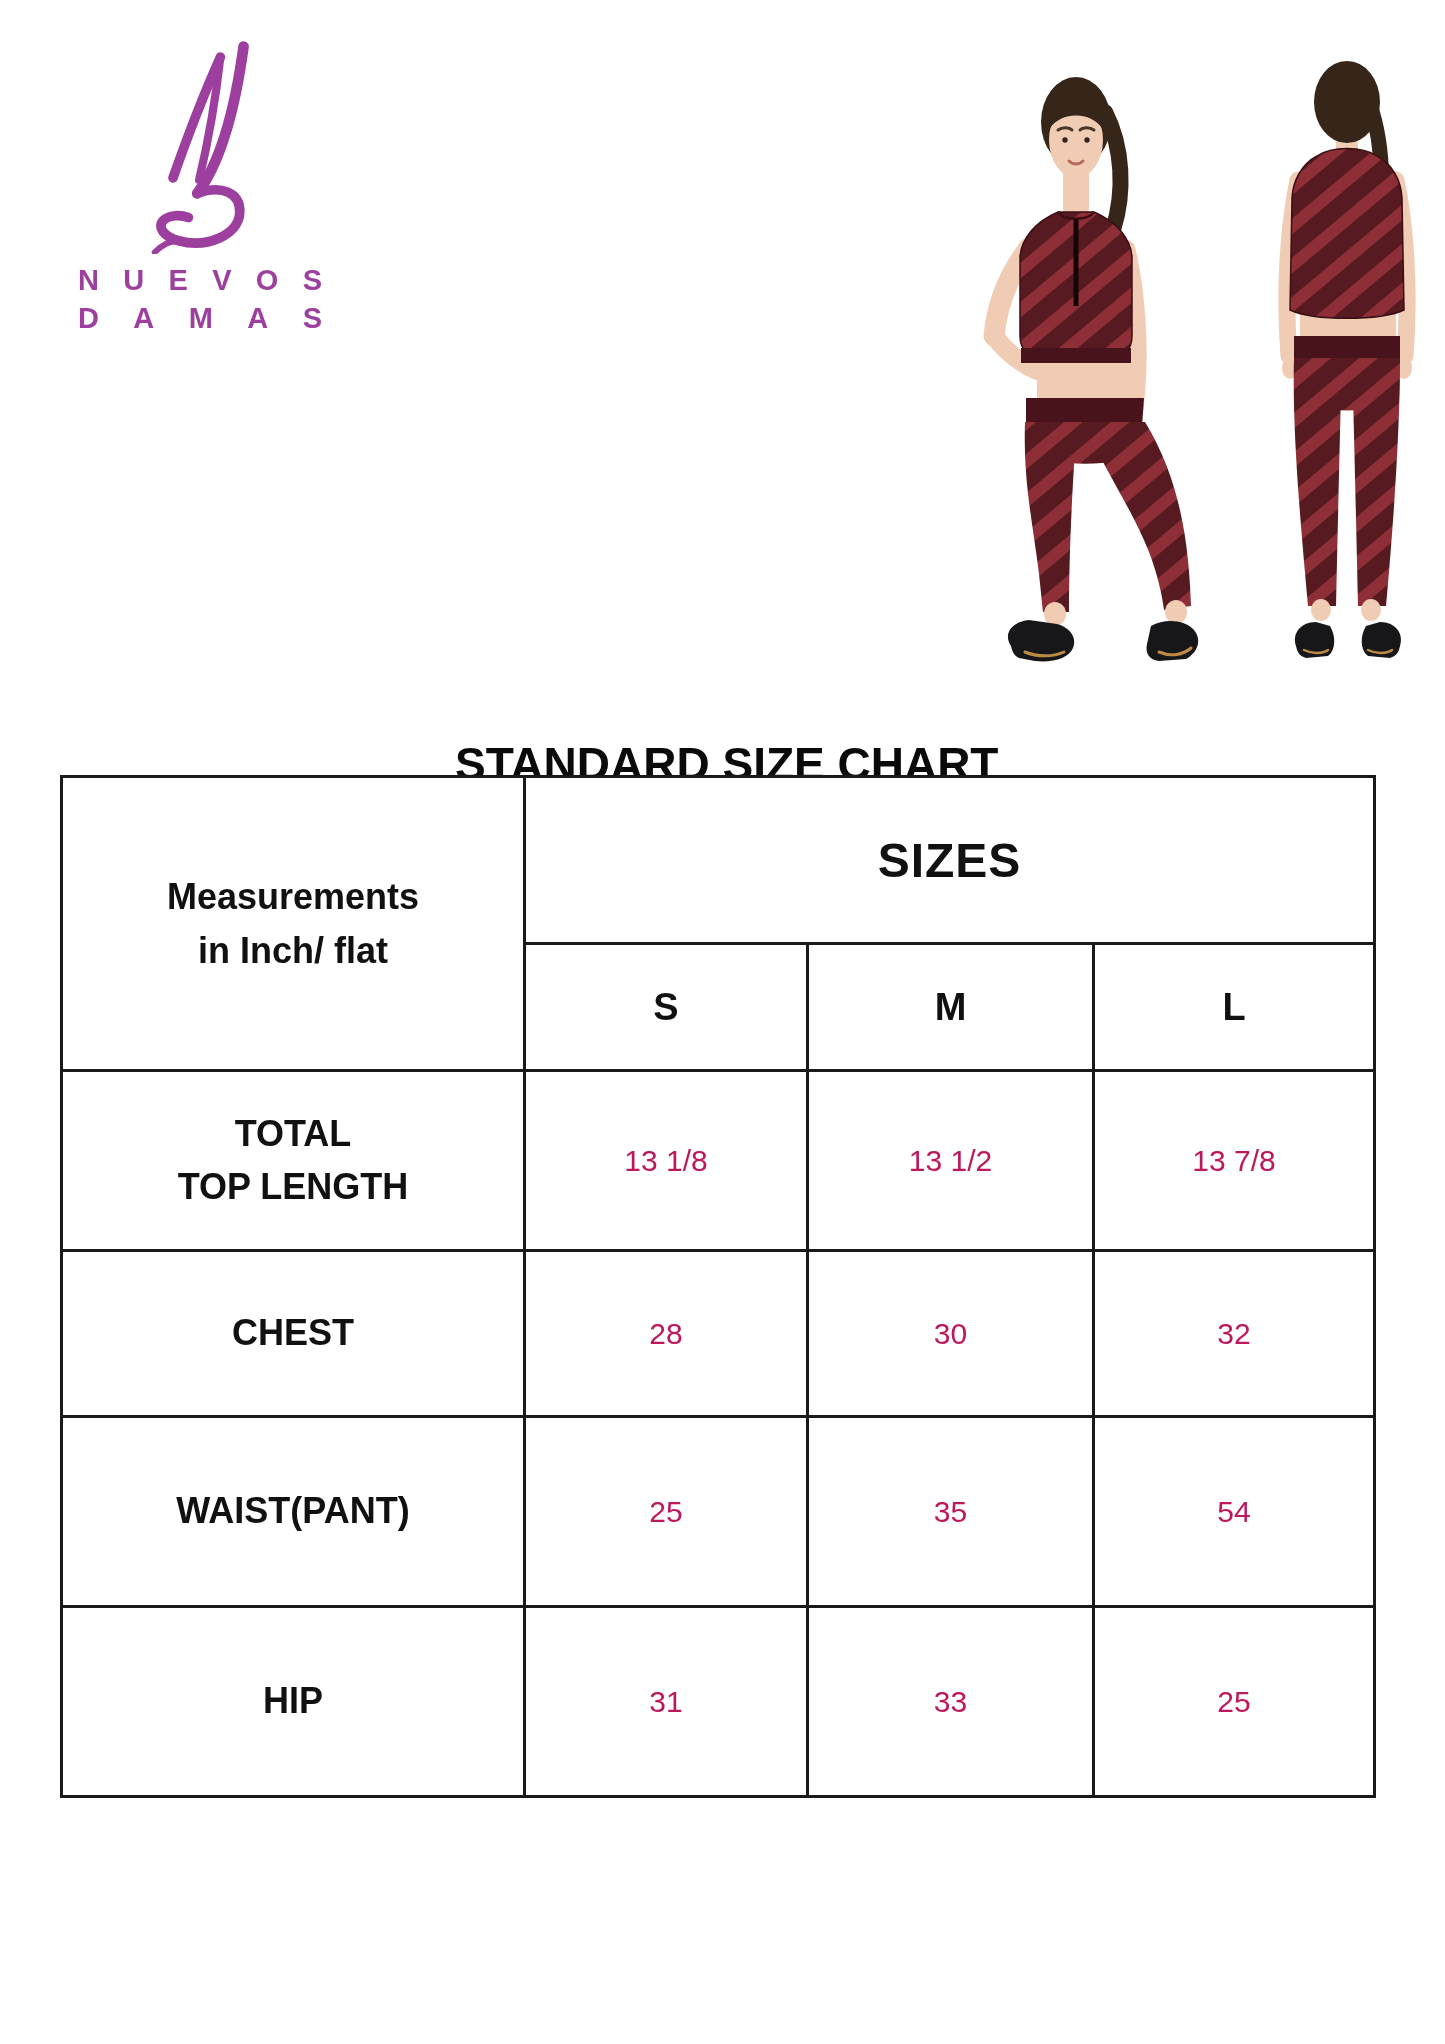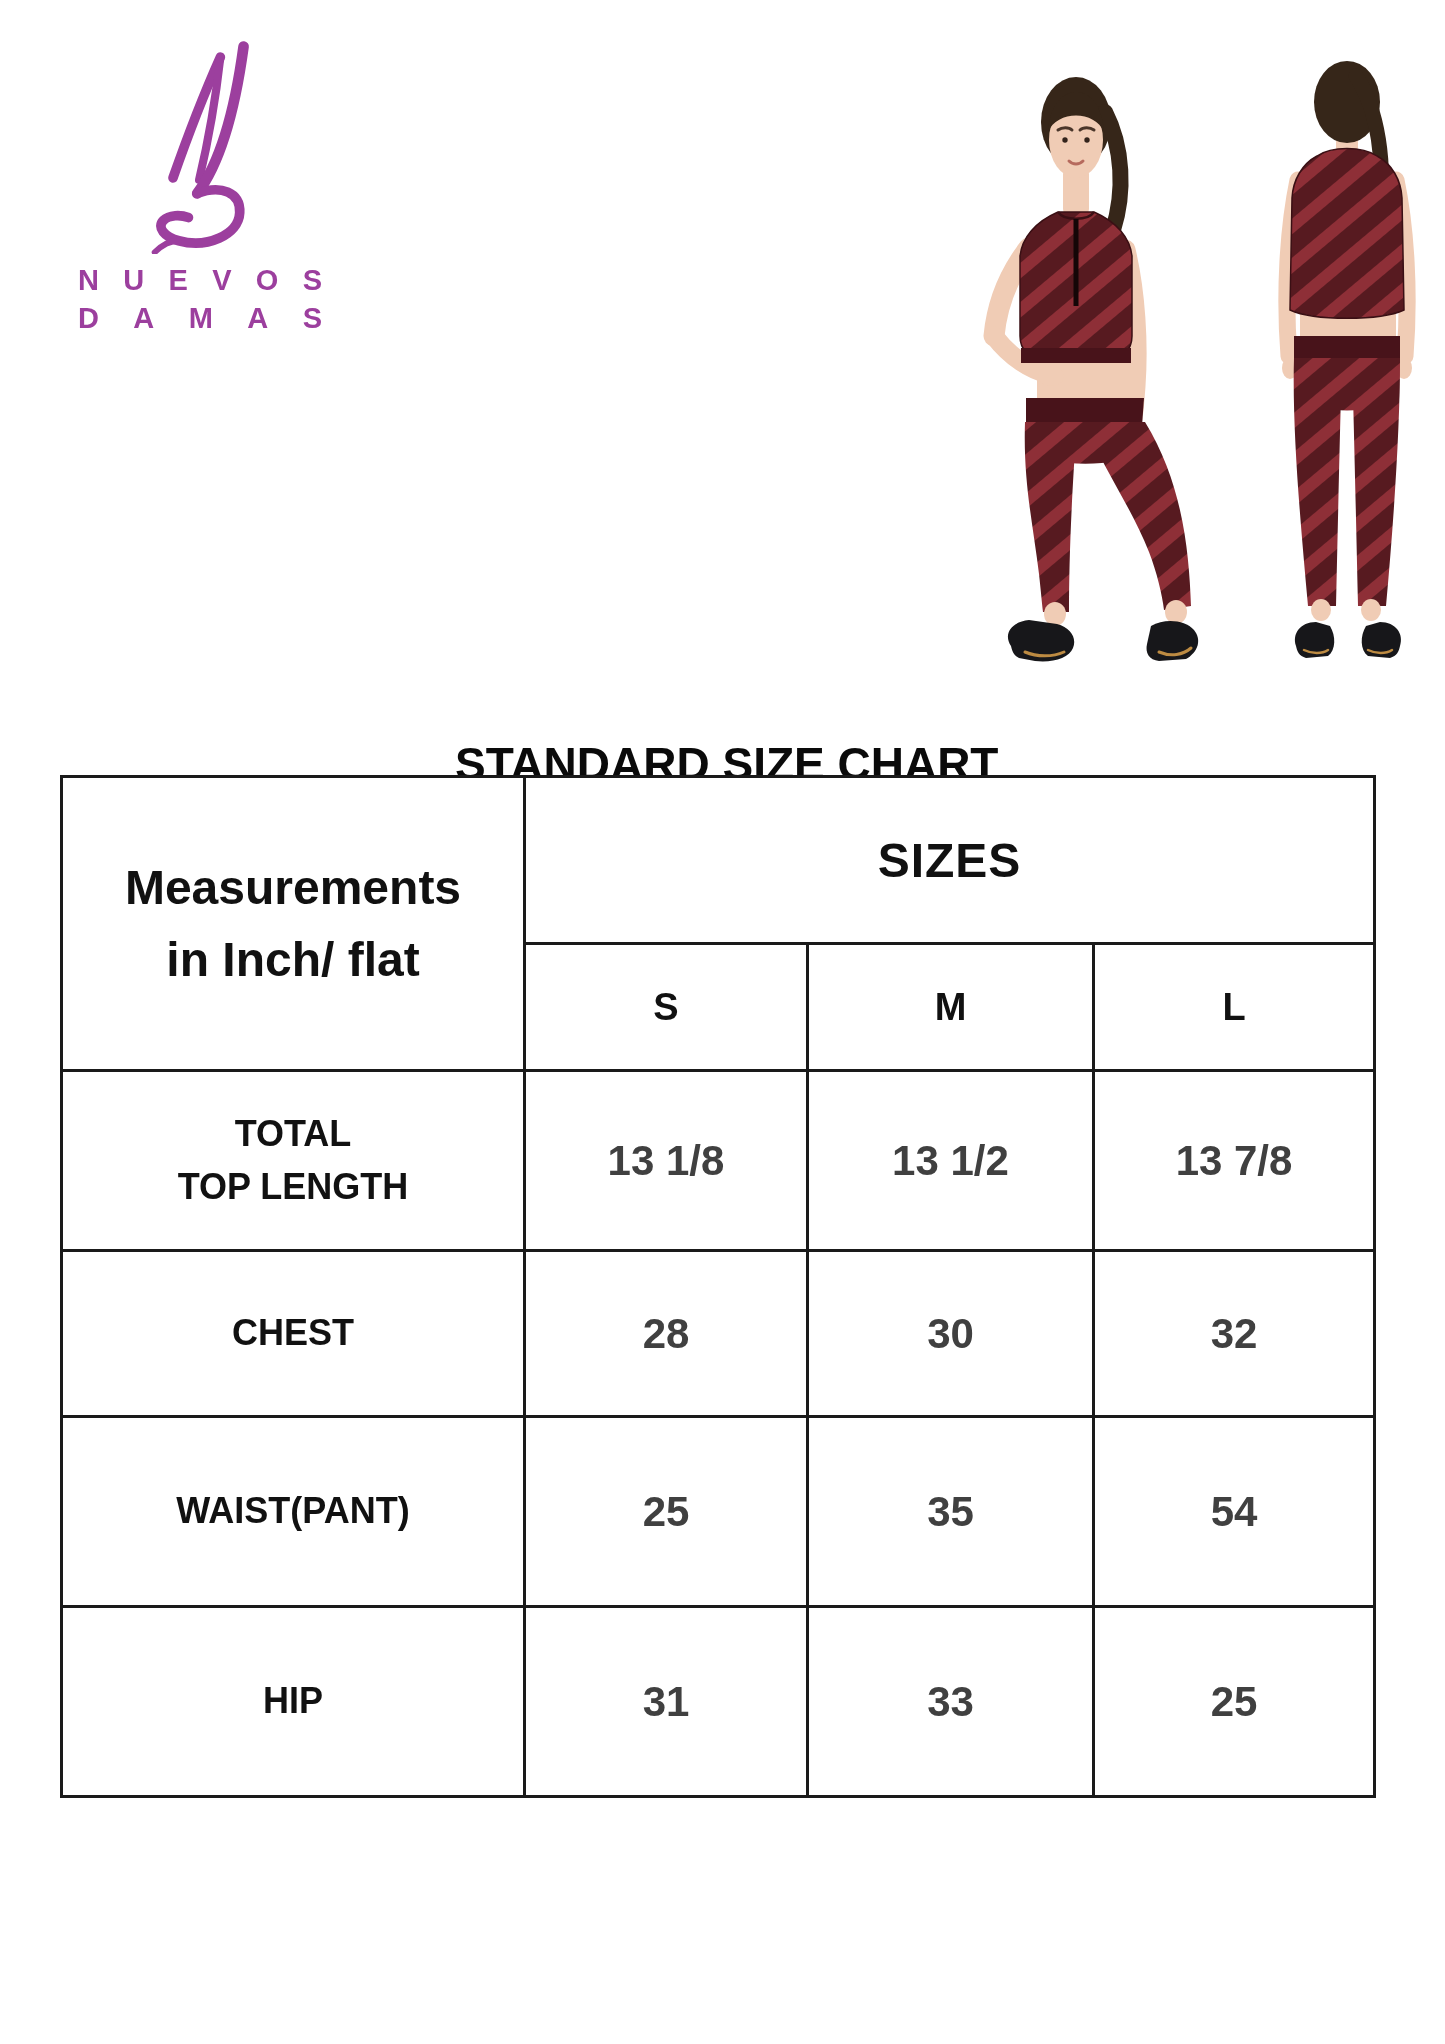--- a/index.html
+++ b/index.html
@@ -34,25 +34,25 @@
   table.size-table th,table.size-table td{
     border:3px solid #1a1a1a;text-align:center;vertical-align:middle;
     padding:0;
   }
   tr.r-sizes{height:167px;}
   tr.r-letters{height:127px;}
   tr.r-top{height:180px;}
   tr.r-chest{height:166px;}
   tr.r-waist{height:190px;}
   tr.r-hip{height:190px;}
-  .cell-measure{font-size:48px;font-weight:700;line-height:1.5;}
+  .cell-measure{font-size:36px;font-weight:700;line-height:1.5;}
   .cell-sizes{font-size:48px;font-weight:700;letter-spacing:1px;}
   .cell-size{font-size:38px;font-weight:700;}
   .cell-label{font-size:36px;font-weight:700;line-height:1.45;}
-  .cell-value{font-size:42px;font-weight:700;color:#404040;}
+  .cell-value{font-size:30px;font-weight:400;color:#be185d;}
 </style>
 </head>
 <body>
 
 <div class="logo">
   <svg width="116" height="214" viewBox="0 0 120 220">
     <g fill="none" stroke-linecap="round">
       <path d="M30,142 C44,102 62,55 79,17" stroke-width="10" stroke="#9C3F9E"></path>
       <path d="M79,17 C74,62 66,106 57,144" stroke-width="8.5" stroke="#9C3F9E"></path>
       <path d="M103,6 C95,65 80,125 55,158" stroke-width="11" stroke="#9C3F9E"></path>

